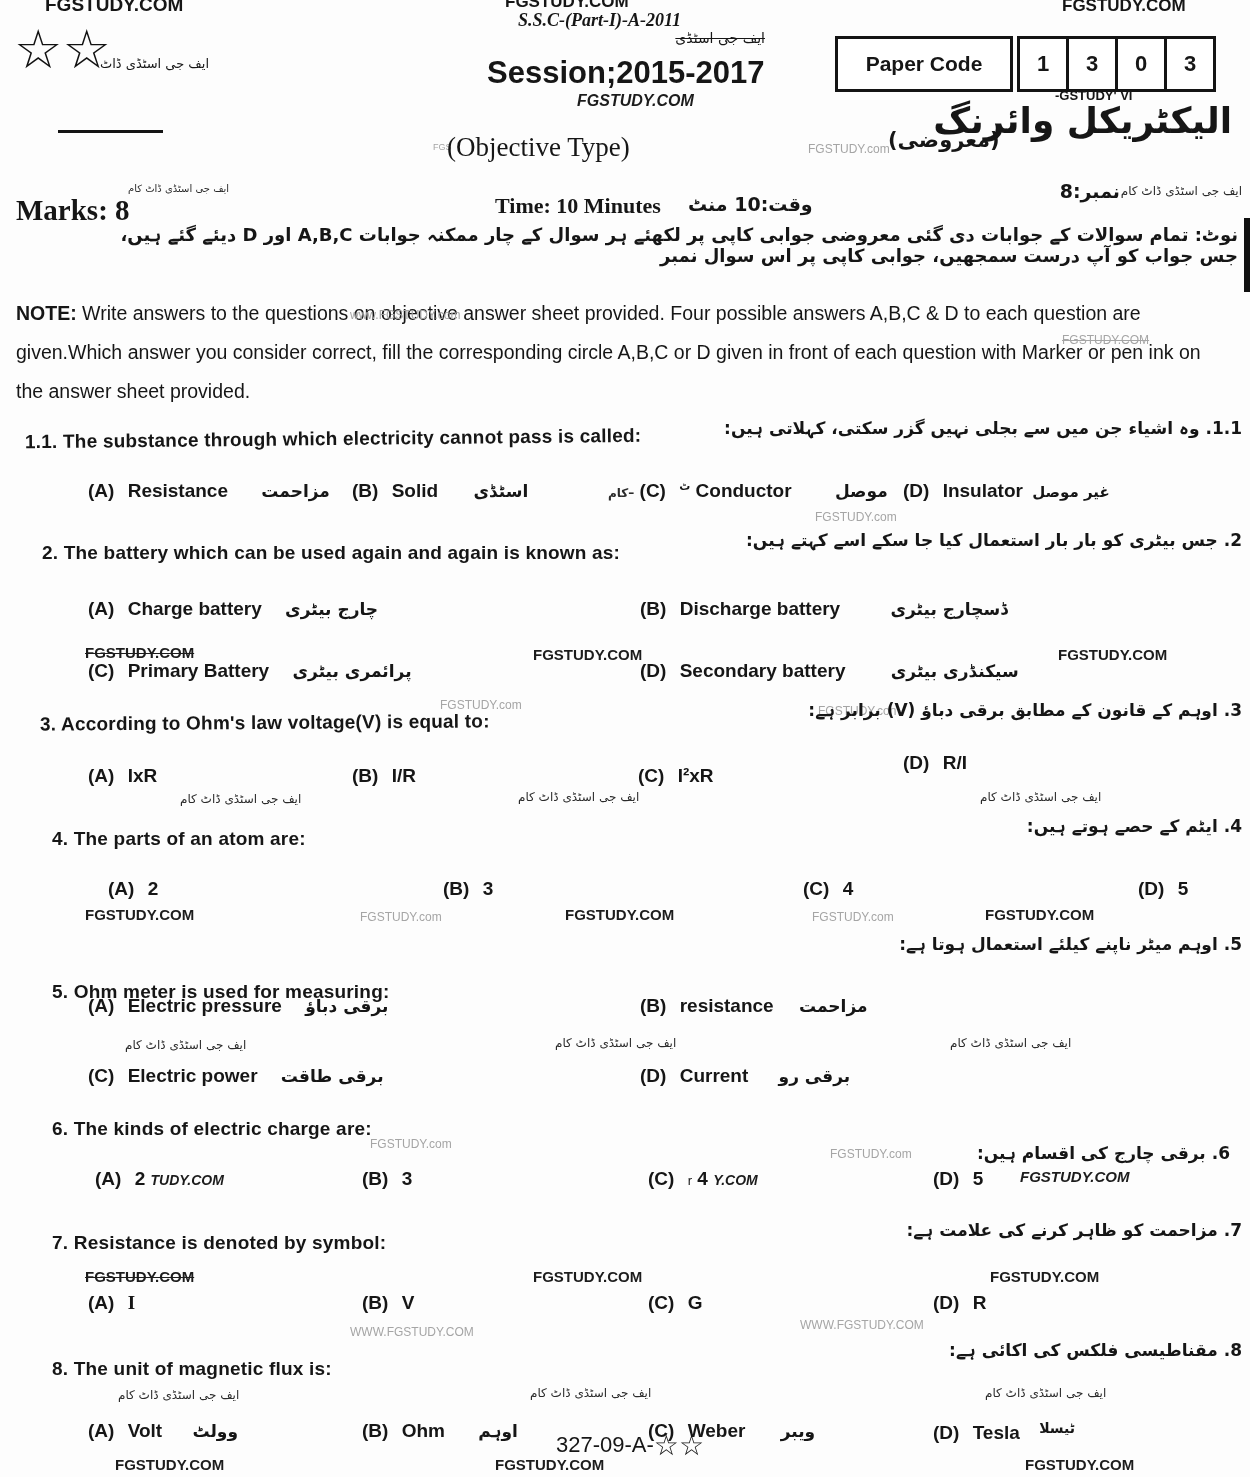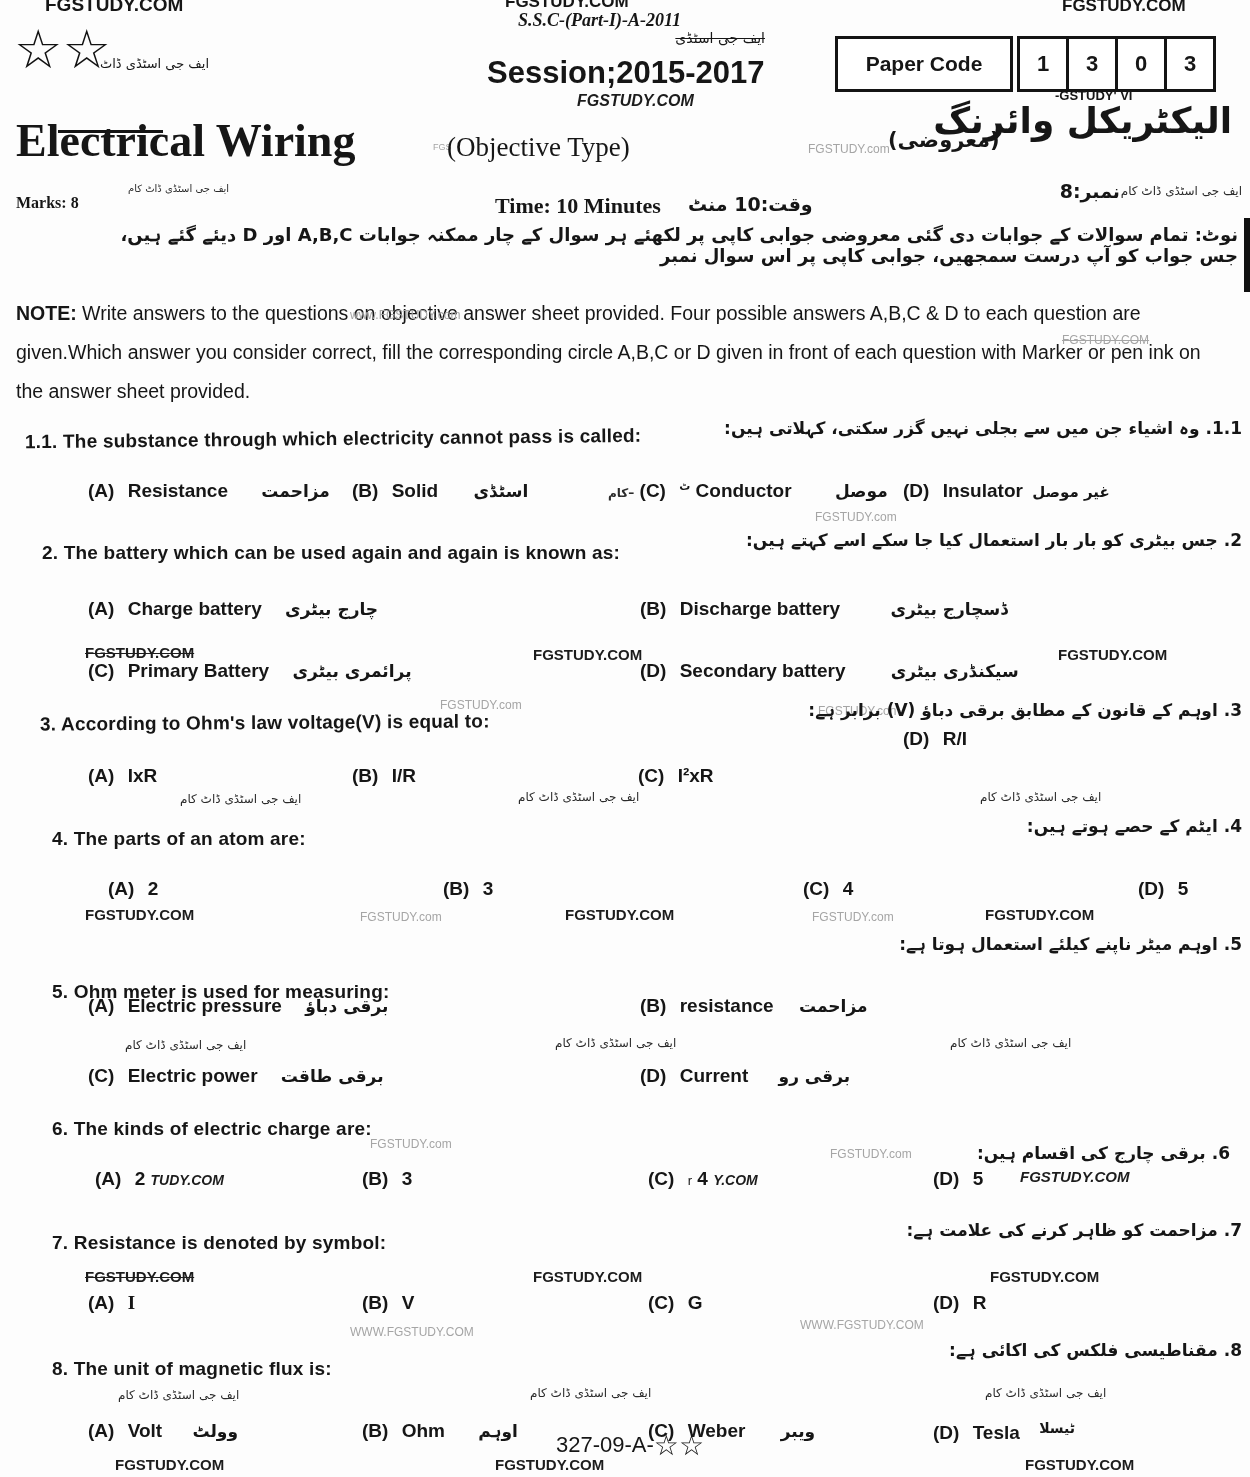--- a/index.html
+++ b/index.html
@@ -48,28 +48,27 @@
     <div class="pcell" style="width:46px;height:50px;margin-left:-3px;font-size:22px;">3</div>
     <div class="pcell" style="width:46px;height:50px;margin-left:-3px;font-size:22px;">0</div>
     <div class="pcell" style="width:46px;height:50px;margin-left:-3px;font-size:22px;">3</div>
   </div>
   <span class="abs b" style="left:1055px;top:88px;font-size:13px;">-GSTUDY' VI</span>
 
   <span class="abs urdu b" style="right:18px;top:100px;font-size:36px;">الیکٹریکل وائرنگ</span>
   <span class="abs urdu b" style="left:888px;top:128px;font-size:21px;">(معروضی)</span>
   <span class="abs wm-light" style="left:808px;top:142px;">FGSTUDY.com</span>
 
-  <span class="abs serif b" style="left:16px;top:114px;font-size:46px;">Electrical Wiring</span>
   <span class="abs wm-light" style="left:433px;top:142px;font-size:9px;">FGS</span>
   <span class="abs serif" style="left:447px;top:132px;font-size:27px;">(Objective Type)</span>
 
   <span class="abs urdu b" style="right:130px;top:180px;font-size:19px;">نمبر:8</span>
   <span class="abs urdu wm-urdu" style="right:8px;top:184px;">ایف جی اسٹڈی ڈاٹ کام</span>
 
-  <span class="abs serif b" style="left:16px;top:194px;font-size:16px;">Marks: 8</span>
+  <span class="abs serif b" style="left:16px;top:194px;font-size:29px;">Marks: 8</span>
   <span class="abs urdu wm-urdu" style="left:128px;top:183px;font-size:10px;">ایف جی اسٹڈی ڈاٹ کام</span>
   <span class="abs serif b" style="left:495px;top:193px;font-size:22px;">Time: 10 Minutes</span>
   <span class="abs urdu b" style="left:688px;top:193px;font-size:19px;">وقت:10 منٹ</span>
 
   <div class="abs urdu" style="left:120px;top:224px;width:1118px;font-size:18px;font-weight:bold;text-align:right;white-space:normal;">نوٹ: تمام سوالات کے جوابات دی گئی معروضی جوابی کاپی پر لکھئے ہر سوال کے چار ممکنہ جوابات A,B,C اور D دیئے گئے ہیں، جس جواب کو آپ درست سمجھیں، جوابی کاپی پر اس سوال نمبر</div>
   <span class="abs" style="left:1244px;top:218px;width:6px;height:74px;background:#111;"></span>
 
   <div class="abs" style="left:16px;top:294px;width:1195px;font-size:19.5px;line-height:39px;white-space:normal;">
     <span class="b">NOTE:</span>
     <span>Write answers to the questions on objective answer sheet provided. Four possible answers A,B,C &amp; D to each question are given.Which answer you consider correct, fill the corresponding circle A,B,C or D given in front of each question with Marker or pen ink on the answer sheet provided.</span>
@@ -156,21 +155,21 @@
     <span>IxR</span>
   </span>
   <span class="abs opt" style="left:352px;top:765px;">
     <span class="key">(B)</span>
     <span>I/R</span>
   </span>
   <span class="abs opt" style="left:638px;top:765px;">
     <span class="key">(C)</span>
     <span>I²xR</span>
   </span>
-  <span class="abs opt" style="left:903px;top:728px;text-align:center;">
+  <span class="abs opt" style="left:903px;top:752px;text-align:center;">
     <span class="key">(D)</span>
     <span>R/I</span>
   </span>
   <span class="abs urdu wm-urdu" style="left:180px;top:792px;">ایف جی اسٹڈی ڈاٹ کام</span>
   <span class="abs urdu wm-urdu" style="left:518px;top:790px;">ایف جی اسٹڈی ڈاٹ کام</span>
   <span class="abs urdu wm-urdu" style="left:980px;top:790px;">ایف جی اسٹڈی ڈاٹ کام</span>
 
   <div class="abs urdu qur" style="right:8px;top:816px;">
     <span>4.</span>
     <span>ایٹم کے حصے ہوتے ہیں:</span>

